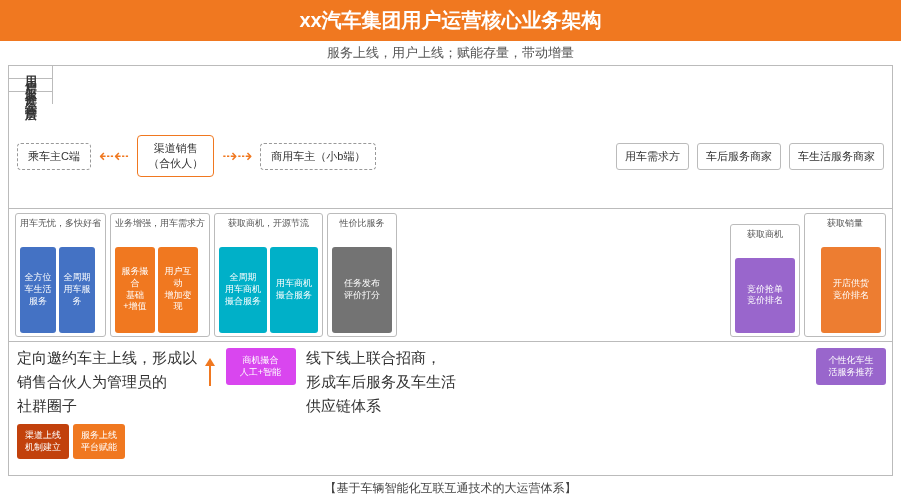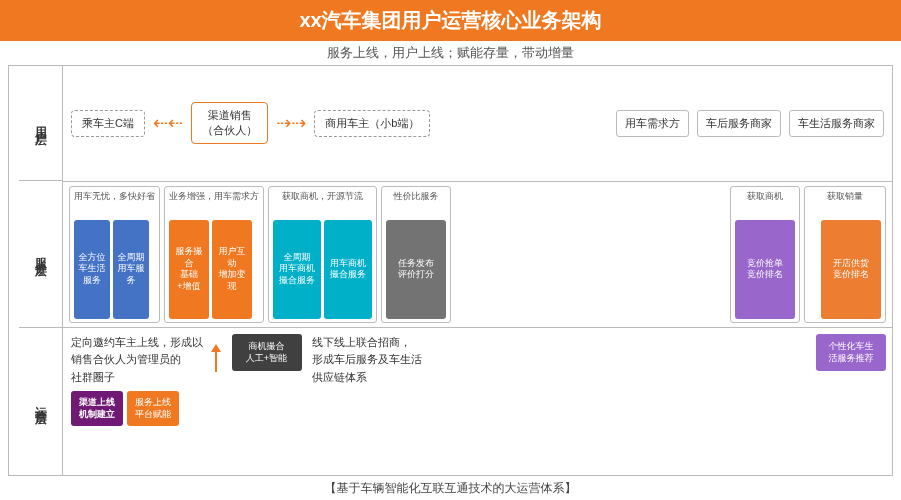--- a/index.html
+++ b/index.html
@@ -31,24 +31,23 @@
     }
     .frame-subtitle {
       text-align: center;
       font-size: 13px;
       color: #555;
       padding: 3px 0;
     }
     .frame-body {
       flex: 1;
       display: flex;
-      flex-direction: row;
+      flex-direction: column;
       border: 1.5px solid #bbb;
       margin: 0 8px 2px 8px;
-      padding-left: 10px;
     }
     .side-labels {
       width: 44px;
       display: flex;
       flex-direction: column;
       border-right: 1.5px solid #bbb;
     }
     .side-lbl {
       display: flex;
       align-items: center;
@@ -187,30 +186,31 @@
       display: flex;
       align-items: center;
       justify-content: center;
       text-align: center;
       font-size: 9px;
       padding: 5px 7px;
       border-radius: 3px;
       line-height: 1.4;
       white-space: nowrap;
     }
-    .ob-blue { background: #701a75; color: white; font-weight: bold; }
+    .ob-blue { background: #c2410c; color: white; }
     .ob-orange { background: #F07820; color: white; }
     .ob-purple { background: #9966CC; color: white; }
-    .ob-cyan { background: #404040; color: white; }
+    .ob-cyan { background: #d946ef; color: white; }
     .ob-teal { background: #17A2B8; color: white; }
 
     .ops-text {
-      font-size: 11px;
+      font-size: 15px;
       color: #333;
       line-height: 1.6;
+      font-family: Liberation Mono, monospace;
     }
   </style>
 </head>
 <body>
 
 <div class="full-layout">
 
   <div class="frame-title">
     <span>xx汽车集团用户运营核心业务架构</span>
   </div>
@@ -296,21 +296,21 @@
           <div class="sg-title">
             <span>性价比服务</span>
           </div>
           <div class="sg-boxes">
             <div class="sb sb-green" style="white-space:normal;width:60px;">任务发布<br>评价打分</div>
           </div>
         </div>
 
         <div style="flex:1;"></div>
 
-        <div class="sg" style="min-width:65px;">
+        <div class="sg" style="min-width:65px;margin-top:11px;">
           <div class="sg-title">
             <span>获取商机</span>
           </div>
           <div class="sg-boxes">
             <div class="sb sb-purple" style="white-space:normal;width:60px;">竞价抢单<br>竞价排名</div>
           </div>
         </div>
 
         <div class="sg" style="min-width:65px;">
           <div class="sg-title">

